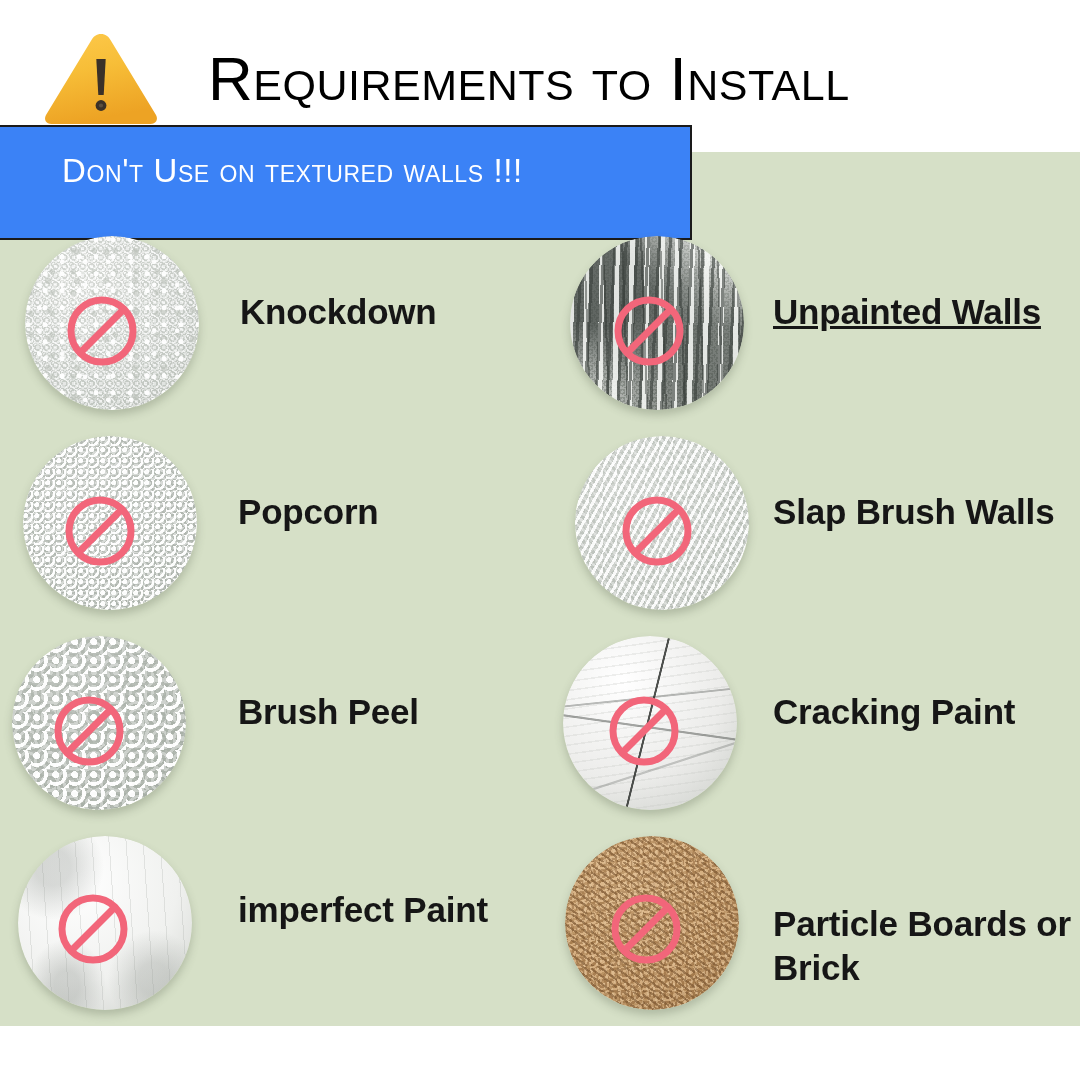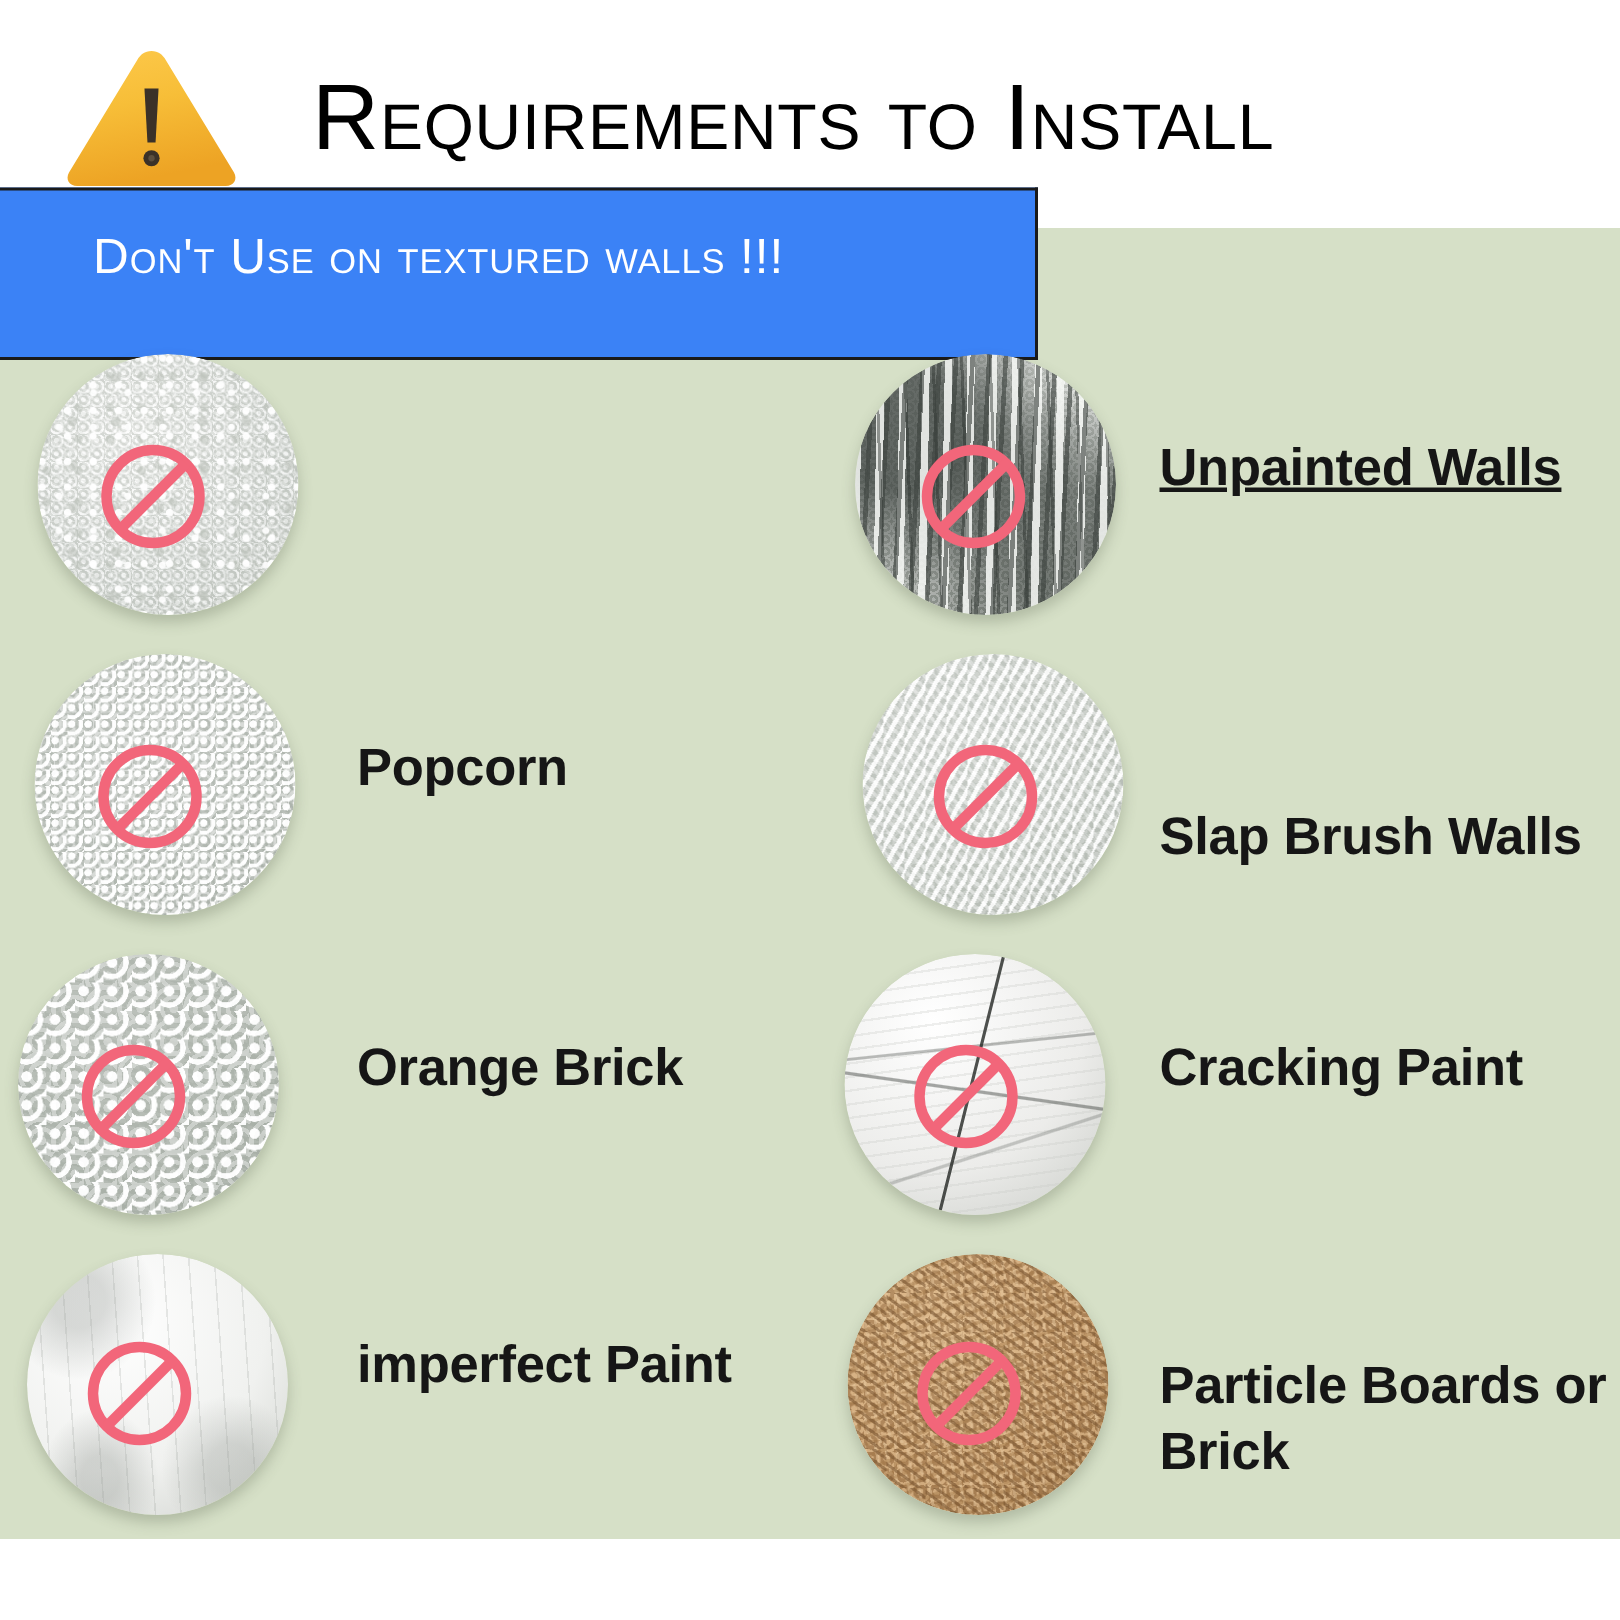--- a/index.html
+++ b/index.html
@@ -208,20 +208,21 @@
   <div class="item" style="left:0px; top:226px;">
     <div class="swatch" style="left:25px;">
       <div class="swatch-inner tex-knockdown"></div>
       <div class="no-sign" style="left:40px; top:58px;">
         <svg viewBox="0 0 74 74" width="74" height="74">
           <circle cx="37" cy="37" r="31" fill="none" stroke="#f2667a" stroke-width="7"></circle>
           <line x1="15" y1="59" x2="59" y2="15" stroke="#f2667a" stroke-width="7" stroke-linecap="butt"></line>
         </svg>
       </div>
     </div>
+    <div class="item-label" style="left:240px; top:64px; width:270px;">Knockdown</div>
   </div>
 
   <div class="item" style="left:545px; top:226px;">
     <div class="swatch" style="left:25px;">
       <div class="swatch-inner tex-unpainted"></div>
       <div class="no-sign" style="left:42px; top:58px;">
         <svg viewBox="0 0 74 74" width="74" height="74">
           <circle cx="37" cy="37" r="31" fill="none" stroke="#f2667a" stroke-width="7"></circle>
           <line x1="15" y1="59" x2="59" y2="15" stroke="#f2667a" stroke-width="7" stroke-linecap="butt"></line>
         </svg>
@@ -246,34 +247,34 @@
   <div class="item" style="left:545px; top:426px;">
     <div class="swatch" style="left:30px;">
       <div class="swatch-inner tex-slapbrush"></div>
       <div class="no-sign" style="left:45px; top:58px;">
         <svg viewBox="0 0 74 74" width="74" height="74">
           <circle cx="37" cy="37" r="31" fill="none" stroke="#f2667a" stroke-width="7"></circle>
           <line x1="15" y1="59" x2="59" y2="15" stroke="#f2667a" stroke-width="7" stroke-linecap="butt"></line>
         </svg>
       </div>
     </div>
-    <div class="item-label" style="left:228px; top:64px; width:300px;margin-top:46px;">Slap Brush Walls</div>
+    <div class="item-label" style="left:228px; top:64px; width:300px;">Slap Brush Walls</div>
   </div>
 
   <div class="item" style="left:0px; top:626px;">
     <div class="swatch" style="left:12px;">
       <div class="swatch-inner tex-orangepeel"></div>
       <div class="no-sign" style="left:40px; top:58px;">
         <svg viewBox="0 0 74 74" width="74" height="74">
           <circle cx="37" cy="37" r="31" fill="none" stroke="#f2667a" stroke-width="7"></circle>
           <line x1="15" y1="59" x2="59" y2="15" stroke="#f2667a" stroke-width="7" stroke-linecap="butt"></line>
         </svg>
       </div>
     </div>
-    <div class="item-label" style="left:238px; top:64px; width:280px;">Orange Brick</div>
+    <div class="item-label" style="left:238px; top:64px; width:280px;">Brush Peel</div>
   </div>
 
   <div class="item" style="left:0px; top:826px;">
     <div class="swatch" style="left:18px;">
       <div class="swatch-inner tex-imperfect"></div>
       <div class="no-sign" style="left:38px; top:56px;">
         <svg viewBox="0 0 74 74" width="74" height="74">
           <circle cx="37" cy="37" r="31" fill="none" stroke="#f2667a" stroke-width="7"></circle>
           <line x1="15" y1="59" x2="59" y2="15" stroke="#f2667a" stroke-width="7" stroke-linecap="butt"></line>
         </svg>

